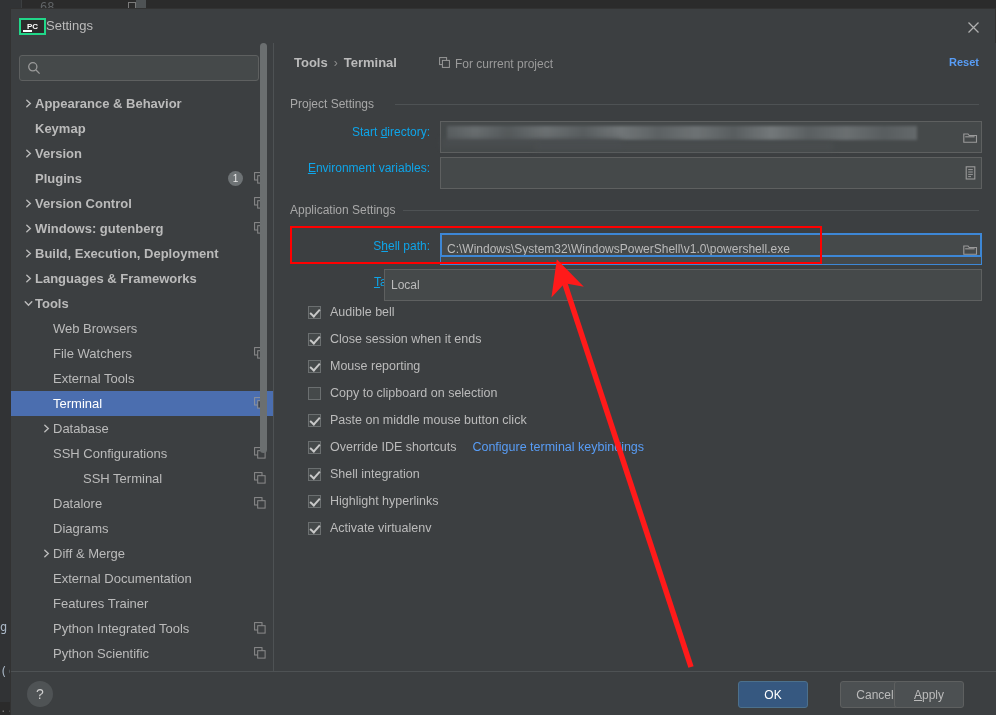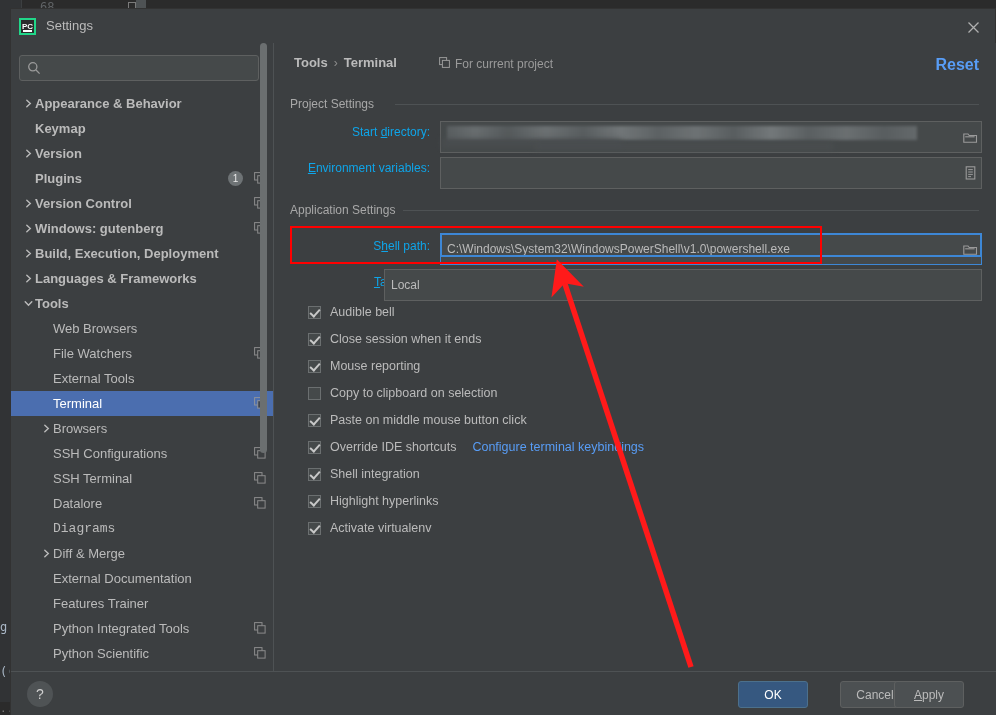--- a/index.html
+++ b/index.html
@@ -71,21 +71,21 @@
     width: 986px; height: 707px;
     background: #3c3f41;
     border: 1px solid #323232;
   }
   .titlebar {
     position: relative; height: 34px;
     background: #3c3f41;
   }
   .pc-logo {
     position: absolute; left: 8px; top: 9px;
-    width: 17px; height: 17px;
+    width: 27px; height: 17px;
     background: #2b2b2b;
     border: 2px solid #21d789;
     display: flex; align-items: center; justify-content: center;
   }
   .pc-logo span {
     font-family: "Liberation Sans", sans-serif;
     font-size: 8px; font-weight: bold; color: #ffffff;
     line-height: 1;
   }
   .pc-logo::after {
@@ -182,21 +182,21 @@
   }
   .bc-part { font-size: 13px; font-weight: bold; color: #bbbbbb; }
   .bc-sep { font-size: 12px; color: #8c8c8c; }
   .scope-note {
     position: absolute; left: 165px; top: 14px;
     display: flex; align-items: center; gap: 5px;
     font-size: 12px; color: #9a9a9a;
   }
   .reset-link {
     position: absolute; right: 18px; top: 13px;
-    font-size: 16px; font-weight: bold; color: #589df6;
+    font-size: 11px; font-weight: bold; color: #589df6;
     cursor: pointer;
   }
 
   .group {
     position: absolute; left: 16px; right: 18px;
     display: flex; align-items: center; gap: 8px;
   }
   .group-title { font-size: 12px; color: #a8a8a8; white-space: nowrap; }
   .group-rule { flex: 1 1 auto; height: 1px; background: #4e5254; }
 
@@ -479,51 +479,51 @@
                 <rect x="0.6" y="0.6" width="7.4" height="7.4" stroke="#9a9a9a" stroke-width="1" fill="none"></rect>
                 <rect x="3.7" y="3.7" width="7.4" height="7.4" stroke="#9a9a9a" stroke-width="1" fill="#3c3f41"></rect>
               </svg></span>
           </div>
           <div class="tree-row" style="padding-left: 28px;">
             <span class="chev">
               <svg width="9" height="9" viewBox="0 0 9 9">
                 <path d="M2.8 1.2 L6.3 4.5 L2.8 7.8" stroke="#bbbbbb" stroke-width="1.4" fill="none" stroke-linecap="round"></path>
               </svg>
             </span>
-            <span class="tree-label">Browsers</span>
+            <span class="tree-label">Database</span>
             <span class="tree-spacer"></span>
           </div>
           <div class="tree-row" style="padding-left: 28px;">
             <span class="chev"></span>
             <span class="tree-label">SSH Configurations</span>
             <span class="tree-spacer"></span>
             <span class="copy-icon"><svg width="12" height="12" viewBox="0 0 12 12">
                 <rect x="0.6" y="0.6" width="7.4" height="7.4" stroke="#9a9a9a" stroke-width="1" fill="none"></rect>
                 <rect x="3.7" y="3.7" width="7.4" height="7.4" stroke="#9a9a9a" stroke-width="1" fill="#3c3f41"></rect>
               </svg></span>
           </div>
-          <div class="tree-row" style="padding-left: 28px;">
+          <div class="tree-row" style="padding-left: 28px; gap: 30px;">
             <span class="chev"></span>
             <span class="tree-label">SSH Terminal</span>
             <span class="tree-spacer"></span>
             <span class="copy-icon"><svg width="12" height="12" viewBox="0 0 12 12">
                 <rect x="0.6" y="0.6" width="7.4" height="7.4" stroke="#9a9a9a" stroke-width="1" fill="none"></rect>
                 <rect x="3.7" y="3.7" width="7.4" height="7.4" stroke="#9a9a9a" stroke-width="1" fill="#3c3f41"></rect>
               </svg></span>
           </div>
           <div class="tree-row" style="padding-left: 28px;">
             <span class="chev"></span>
             <span class="tree-label">Datalore</span>
             <span class="tree-spacer"></span>
             <span class="copy-icon"><svg width="12" height="12" viewBox="0 0 12 12">
                 <rect x="0.6" y="0.6" width="7.4" height="7.4" stroke="#9a9a9a" stroke-width="1" fill="none"></rect>
                 <rect x="3.7" y="3.7" width="7.4" height="7.4" stroke="#9a9a9a" stroke-width="1" fill="#3c3f41"></rect>
               </svg></span>
           </div>
-          <div class="tree-row" style="padding-left: 28px; font-family: Liberation Mono, monospace;">
+          <div class="tree-row" style="padding-left: 28px;">
             <span class="chev"></span>
             <span class="tree-label">Diagrams</span>
             <span class="tree-spacer"></span>
           </div>
           <div class="tree-row" style="padding-left: 28px;">
             <span class="chev">
               <svg width="9" height="9" viewBox="0 0 9 9">
                 <path d="M2.8 1.2 L6.3 4.5 L2.8 7.8" stroke="#bbbbbb" stroke-width="1.4" fill="none" stroke-linecap="round"></path>
               </svg>
             </span>

